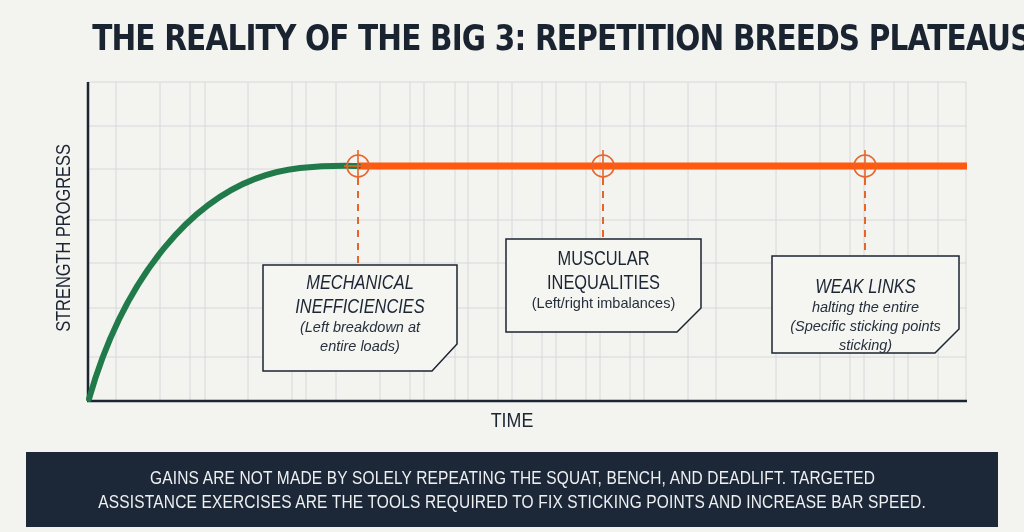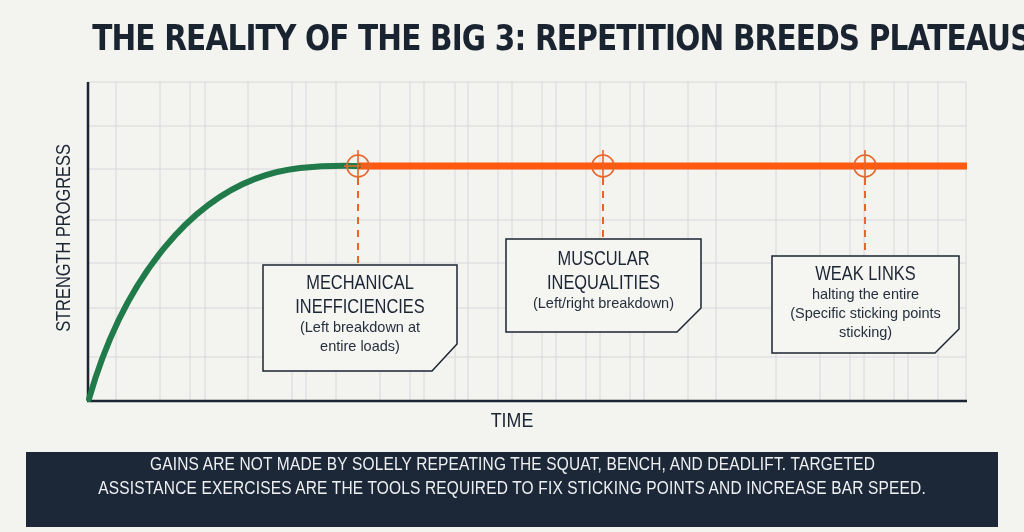--- a/index.html
+++ b/index.html
@@ -86,21 +86,21 @@
       position: absolute;
       left: 26px;
       top: 452px;
       width: 972px;
       height: 75px;
       background: #1c2838;
       color: #eef0f2;
       box-sizing: border-box;
       display: flex;
       flex-direction: column;
-      justify-content: flex-start;
+      justify-content: center;
       align-items: center;
     }
     .banner .line {
       font-size: 18px;
       line-height: 24px;
       white-space: nowrap;
       transform: scaleX(0.86);
       letter-spacing: 0.2px;
     }
   </style>
@@ -180,48 +180,48 @@
   </g>
   <g stroke="#e8642a" stroke-width="1.6" fill="none">
     <circle cx="865" cy="166" r="11"></circle>
     <line x1="865" y1="150" x2="865" y2="182"></line>
   </g>
 </svg>
 
 <div class="ylabel">STRENGTH PROGRESS</div>
 <div class="xlabel">TIME</div>
 
-<div class="callout" style="left:262px; top:264px; width:196px; height:108px;">
+<div class="callout" style="left:262px; top:264px; width:196px; height:108px;font-style:italic;">
   <svg class="box-bg" width="196" height="108" viewBox="0 0 196 108">
     <polygon points="1,1 195,1 195,80 170,107 1,107" fill="#f5f5f2" stroke="#1c2533" stroke-width="1.5"></polygon>
   </svg>
   <div class="content">
     <span class="heading">MECHANICAL</span>
     <span class="heading">INEFFICIENCIES</span>
     <span class="sub">(Left breakdown at</span>
     <span class="sub">entire loads)</span>
   </div>
 </div>
 
 <div class="callout" style="left:505px; top:238px; width:197px; height:76px;">
   <svg class="box-bg" width="197" height="95" viewBox="0 0 197 95">
     <polygon points="1,1 196,1 196,70 172,94 1,94" fill="#f5f5f2" stroke="#1c2533" stroke-width="1.5"></polygon>
   </svg>
   <div class="content" style="padding-top:8px;">
     <span class="heading">MUSCULAR</span>
     <span class="heading">INEQUALITIES</span>
-    <span class="sub">(Left/right breakdown)</span>
+    <span class="sub">(Left/right imbalances)</span>
   </div>
 </div>
 
 <div class="callout" style="left:771px; top:255px; width:189px; height:99px;">
   <svg class="box-bg" width="189" height="99" viewBox="0 0 189 99">
     <polygon points="1,1 188,1 188,74 164,98 1,98" fill="#f5f5f2" stroke="#1c2533" stroke-width="1.5"></polygon>
   </svg>
-  <div class="content" style="padding-top:6px;">
+  <div class="content" style="padding-top:19px;font-style:italic;">
     <span class="heading">WEAK LINKS</span>
     <span class="sub">halting the entire</span>
     <span class="sub">(Specific sticking points</span>
     <span class="sub">sticking)</span>
   </div>
 </div>
 
 <div class="banner">
   <span class="line">GAINS ARE NOT MADE BY SOLELY REPEATING THE SQUAT, BENCH, AND DEADLIFT. TARGETED</span>
   <span class="line">ASSISTANCE EXERCISES ARE THE TOOLS REQUIRED TO FIX STICKING POINTS AND INCREASE BAR SPEED.</span>

